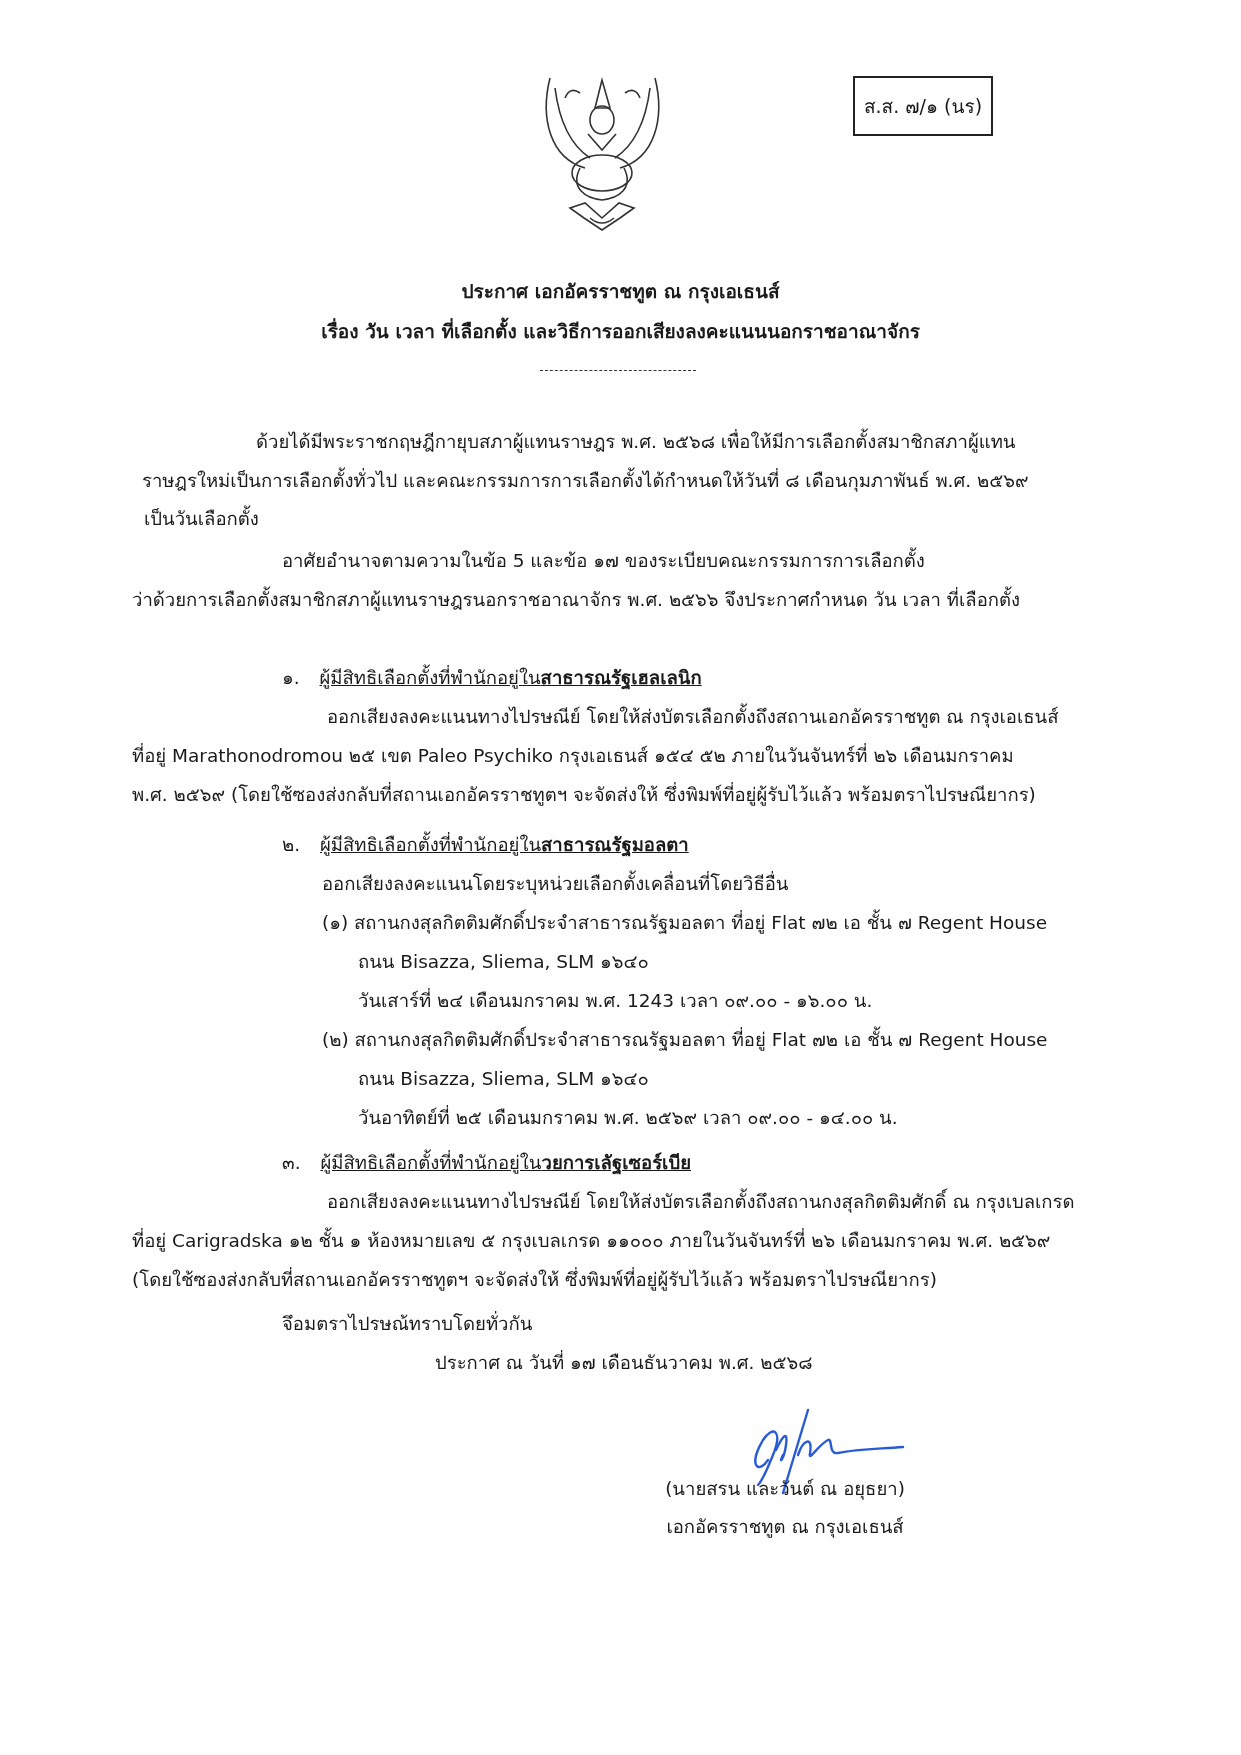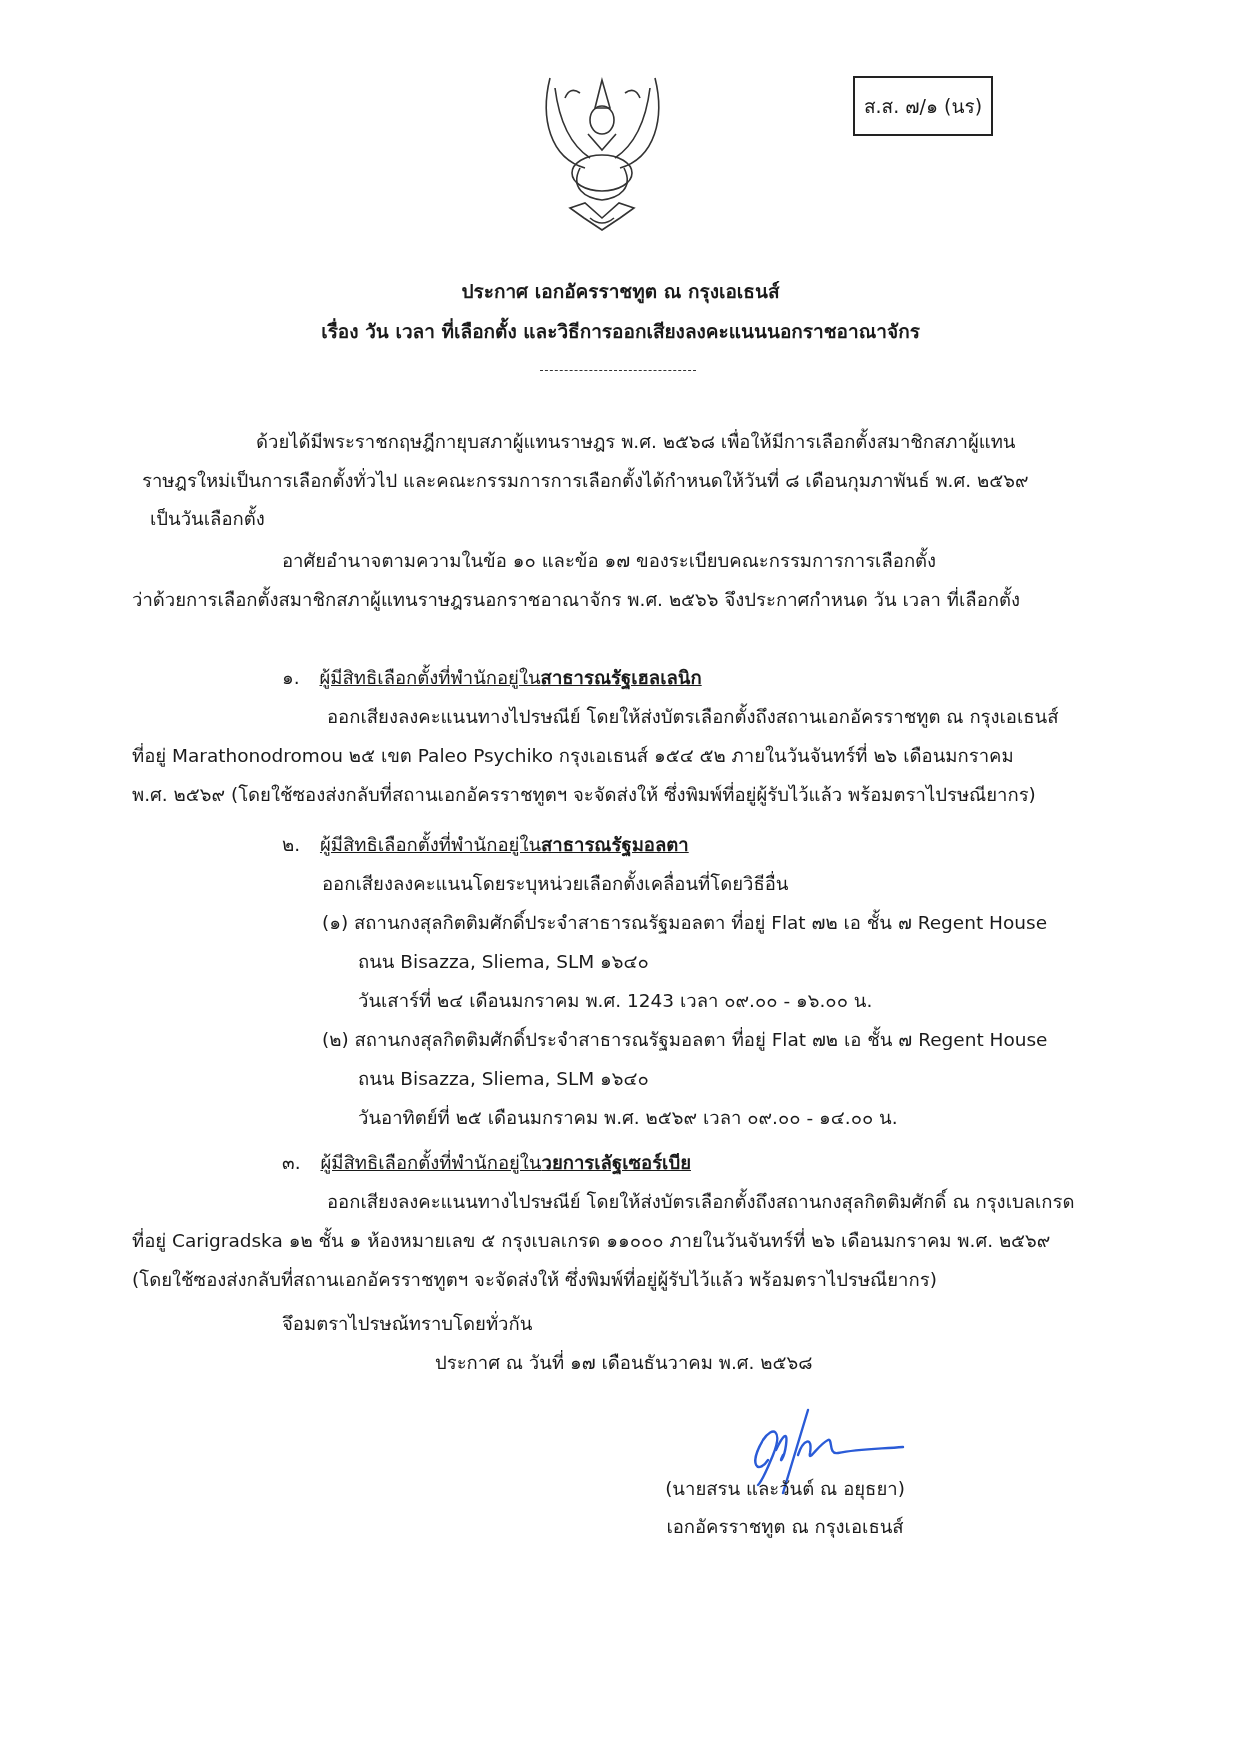--- a/index.html
+++ b/index.html
@@ -43,23 +43,23 @@
   <div class="form-box">
     <span>ส.ส. ๗/๑ (นร)</span>
   </div>
 
   <div class="title t1">ประกาศ เอกอัครราชทูต ณ กรุงเอเธนส์</div>
   <div class="title t2">เรื่อง วัน เวลา ที่เลือกตั้ง และวิธีการออกเสียงลงคะแนนนอกราชอาณาจักร</div>
   <div class="rule"></div>
 
   <div class="line" style="left:256px; top:429px;">ด้วยได้มีพระราชกฤษฎีกายุบสภาผู้แทนราษฎร พ.ศ. ๒๕๖๘ เพื่อให้มีการเลือกตั้งสมาชิกสภาผู้แทน</div>
   <div class="line" style="left:142px; top:468px;">ราษฎรใหม่เป็นการเลือกตั้งทั่วไป และคณะกรรมการการเลือกตั้งได้กำหนดให้วันที่ ๘ เดือนกุมภาพันธ์ พ.ศ. ๒๕๖๙</div>
-  <div class="line" style="left:150px; top:506px;text-align:right;">เป็นวันเลือกตั้ง</div>
+  <div class="line" style="left:144px; top:506px;text-align:right;">เป็นวันเลือกตั้ง</div>
 
-  <div class="line" style="left:282px; top:548px;">อาศัยอำนาจตามความในข้อ ๑๐ และข้อ ๑๗ ของระเบียบคณะกรรมการการเลือกตั้ง</div>
+  <div class="line" style="left:282px; top:548px;">อาศัยอำนาจตามความในข้อ 5 และข้อ ๑๗ ของระเบียบคณะกรรมการการเลือกตั้ง</div>
   <div class="line" style="left:132px; top:587px;">ว่าด้วยการเลือกตั้งสมาชิกสภาผู้แทนราษฎรนอกราชอาณาจักร พ.ศ. ๒๕๖๖ จึงประกาศกำหนด วัน เวลา ที่เลือกตั้ง</div>
 
   <div class="line" style="left:282px; top:665px;">
     <span>๑.</span>
     <span class="u" style="margin-left:14px;"><span>ผู้มีสิทธิเลือกตั้งที่พำนักอยู่ใน</span><span class="b">สาธารณรัฐเฮลเลนิก</span></span>
   </div>
   <div class="line" style="left:327px; top:704px;">ออกเสียงลงคะแนนทางไปรษณีย์ โดยให้ส่งบัตรเลือกตั้งถึงสถานเอกอัครราชทูต ณ กรุงเอเธนส์</div>
   <div class="line" style="left:132px; top:743px;">ที่อยู่ Marathonodromou ๒๕ เขต Paleo Psychiko กรุงเอเธนส์ ๑๕๔ ๕๒ ภายในวันจันทร์ที่ ๒๖ เดือนมกราคม</div>
   <div class="line" style="left:132px; top:782px;">พ.ศ. ๒๕๖๙ (โดยใช้ซองส่งกลับที่สถานเอกอัครราชทูตฯ จะจัดส่งให้ ซึ่งพิมพ์ที่อยู่ผู้รับไว้แล้ว พร้อมตราไปรษณียากร)</div>
 

